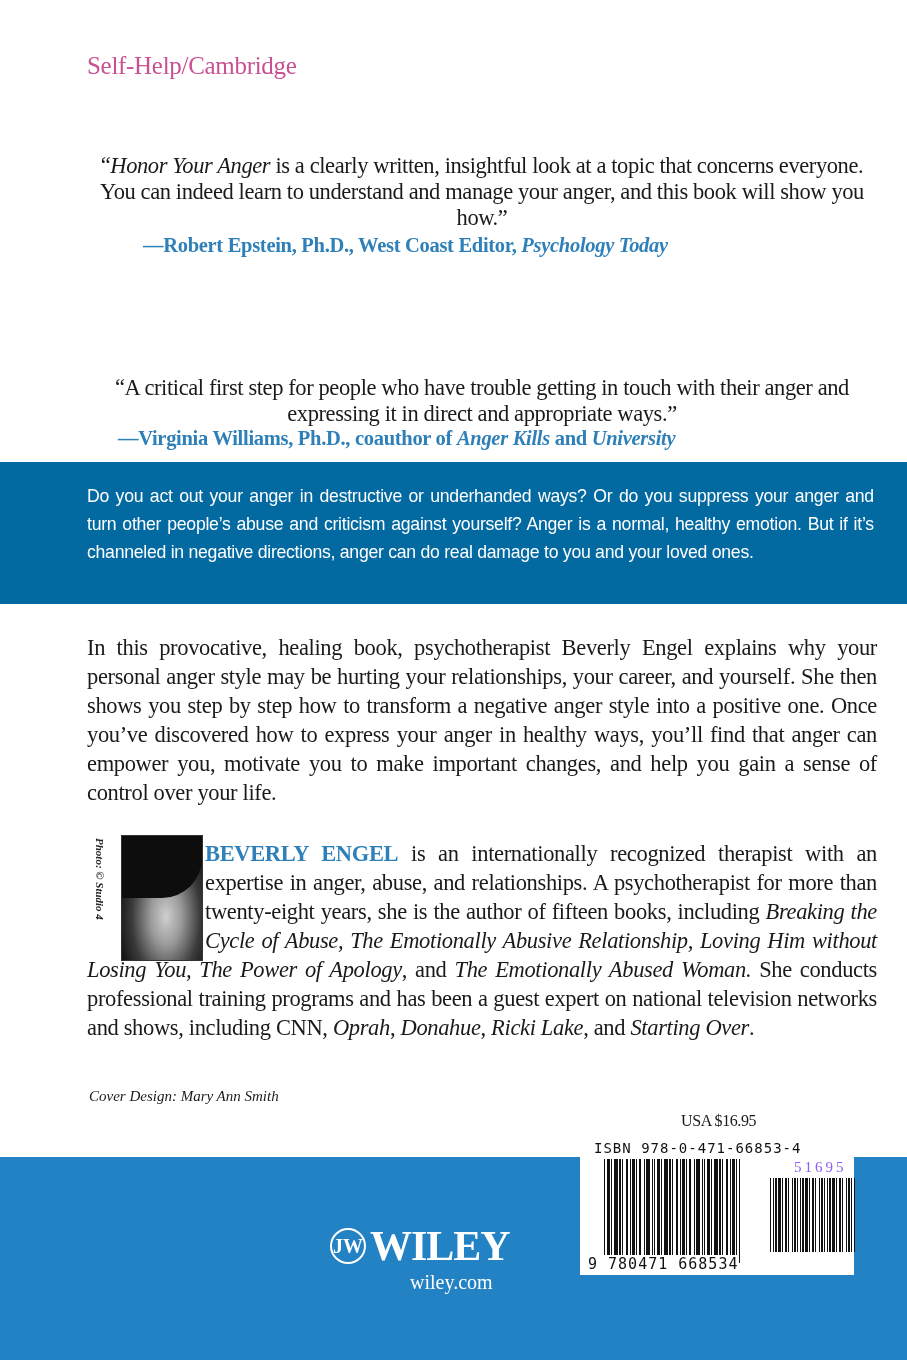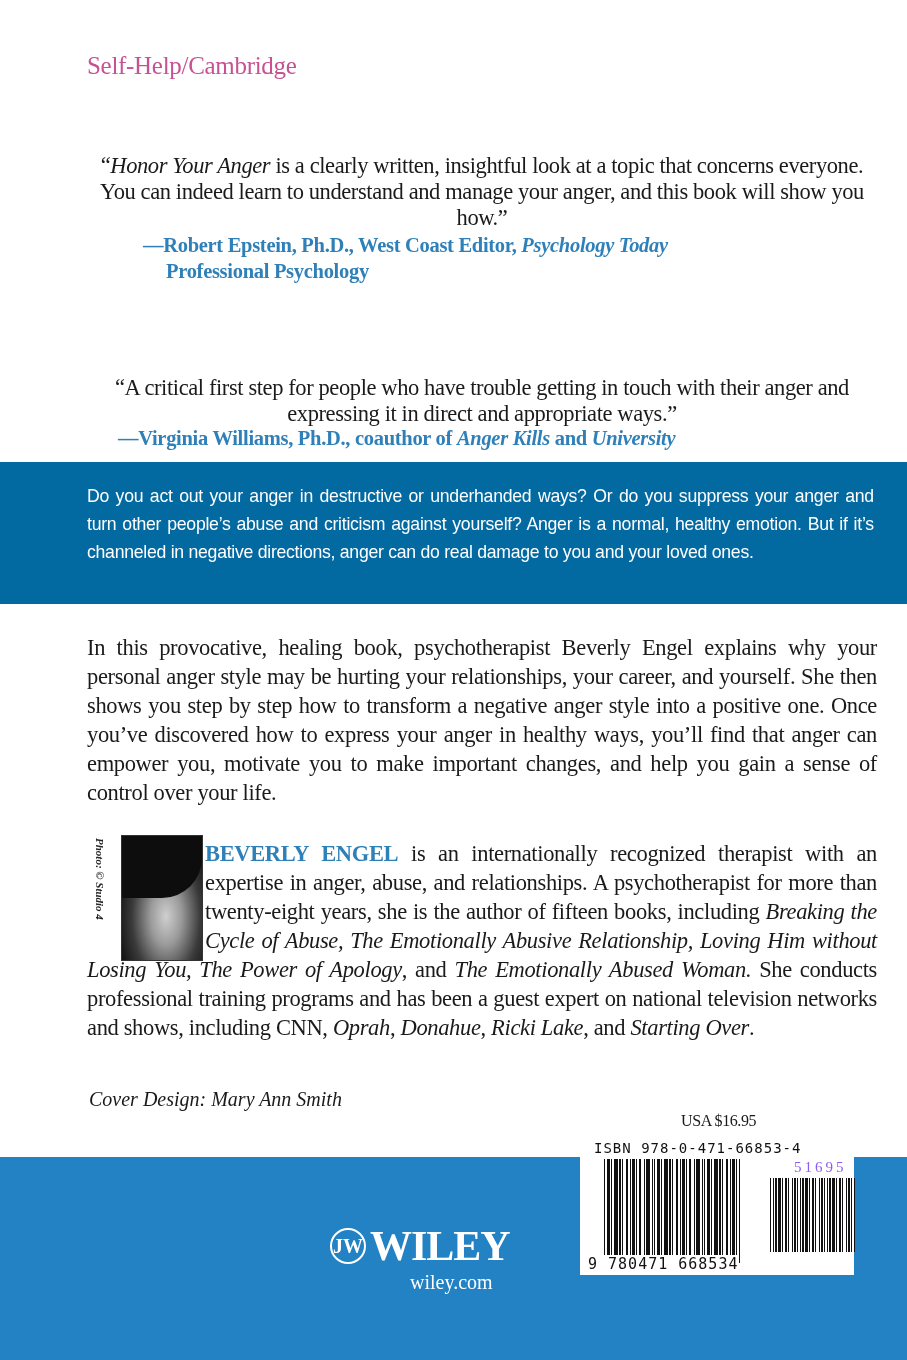--- a/index.html
+++ b/index.html
@@ -14,21 +14,21 @@
   .attr2 { position:absolute; left:118px; top:425px; width:760px; }
   .green { position:absolute; left:0; top:462px; width:907px; height:142px; background:#0369a1; }
   .green p { margin:0; position:absolute; left:87px; top:20px; width:787px; font-family:"Liberation Sans", "DejaVu Sans", sans-serif; font-size:19px; line-height:28px; color:#ffffff; text-align:justify; letter-spacing:-0.3px; transform:scaleX(0.93); transform-origin:left top; width:846px; }
   .body-text { position:absolute; left:87px; top:633px; width:790px; font-size:22.5px; line-height:29px; letter-spacing:-0.35px; text-align:justify; margin:0; }
   .photo { position:absolute; left:121px; top:835px; width:80px; height:124px; background:radial-gradient(ellipse at 55% 65%, #cfcfcf 0%, #9a9a9a 25%, #3a3a3a 55%, #121212 80%); border:1px solid #333; }
   .photo .hair { position:absolute; left:0; top:0; width:80px; height:62px; background:#0d0d0d; border-radius:0 0 40px 0; }
   .credit { position:absolute; left:92px; top:838px; font-size:11px; font-style:italic; font-weight:bold; color:#222; transform:rotate(90deg); transform-origin:left top; white-space:nowrap; margin-left:14px; }
   .bio { position:absolute; left:87px; top:839px; width:790px; font-size:22.5px; line-height:29px; letter-spacing:-0.35px; text-align:justify; margin:0; }
   .bio .float-space { float:left; width:118px; height:116px; }
   .bio .name { color:#2f80b8; font-weight:bold; }
-  .design { position:absolute; left:89px; top:1088px; font-size:20px; font-style:italic; color:#1a1a1a; }
+  .design { position:absolute; left:89px; top:1088px; font-size:15px; font-style:italic; color:#1a1a1a; }
   .price { position:absolute; left:681px; top:1112px; font-size:16px; color:#1a1a1a; letter-spacing:-0.4px; }
   .blue { position:absolute; left:0; top:1157px; width:907px; height:203px; background:#2382c4; }
   .barcode-box { position:absolute; left:580px; top:1139px; width:274px; height:136px; background:#ffffff; }
   .isbn { position:absolute; left:594px; top:1140px; font-family:"DejaVu Sans Mono", "Liberation Mono", monospace; font-size:14px; letter-spacing:1px; color:#111; }
   .price-code { position:absolute; left:794px; top:1159px; font-family:Liberation Serif, serif; font-size:15px; letter-spacing:3px; color:#8b5cf6; }
   .ean-digits { position:absolute; left:588px; top:1255px; font-family:"DejaVu Sans Mono", "Liberation Mono", monospace; font-size:15px; letter-spacing:1px; color:#111; background:#fff; }
   .bars1 { position:absolute; left:604px; top:1159px; width:136px; height:104px; }
   .bars2 { position:absolute; left:770px; top:1178px; width:86px; height:74px; }
   .logo { position:absolute; left:330px; top:1226px; display:flex; align-items:center; }
   .logo-mark { width:36px; height:36px; border:2px solid #fff; border-radius:50%; color:#fff; font-size:20px; font-weight:bold; display:flex; align-items:center; justify-content:center; box-sizing:border-box; margin-right:4px; }
@@ -38,21 +38,20 @@
 </style>
 </head>
 <body>
 
 <div class="category">Self-Help/Cambridge</div>
 
 <div class="quote q1"><span>“</span><i>Honor Your Anger</i><span> is a clearly written, insightful look at a topic that concerns everyone.  You can indeed learn to understand and manage your anger, and this book will show you how.</span><span>”</span></div>
 
 <div class="attr attr1">
   <span>—Robert Epstein, Ph.D., West Coast Editor, </span><i>Psychology Today</i>
-  <span class="cont">Professional Psychology</span>
 </div>
 
 <div class="quote q2">“A critical first step for people who have trouble getting in touch with their anger and expressing it in direct and appropriate ways.”</div>
 <div class="attr attr2"><span>—Virginia Williams, Ph.D., coauthor of </span><i>Anger Kills</i><span> and </span><i>University</i></div>
 
 <div class="green">
   <p>Do you act out your anger in destructive or underhanded ways? Or do you suppress your anger and turn other people’s abuse and criticism against yourself? Anger is a normal, healthy emotion. But if it’s channeled in negative directions, anger can do real damage to you and your loved ones.</p>
 </div>
 
 <p class="body-text">In this provocative, healing book, psychotherapist Beverly Engel explains why your personal anger style may be hurting your relationships, your career, and yourself. She then shows you step by step how to transform a negative anger style into a positive one. Once you’ve discovered how to express your anger in healthy ways, you’ll find that anger can empower you, motivate you to make important changes, and help you gain a sense of control over your life.</p>

